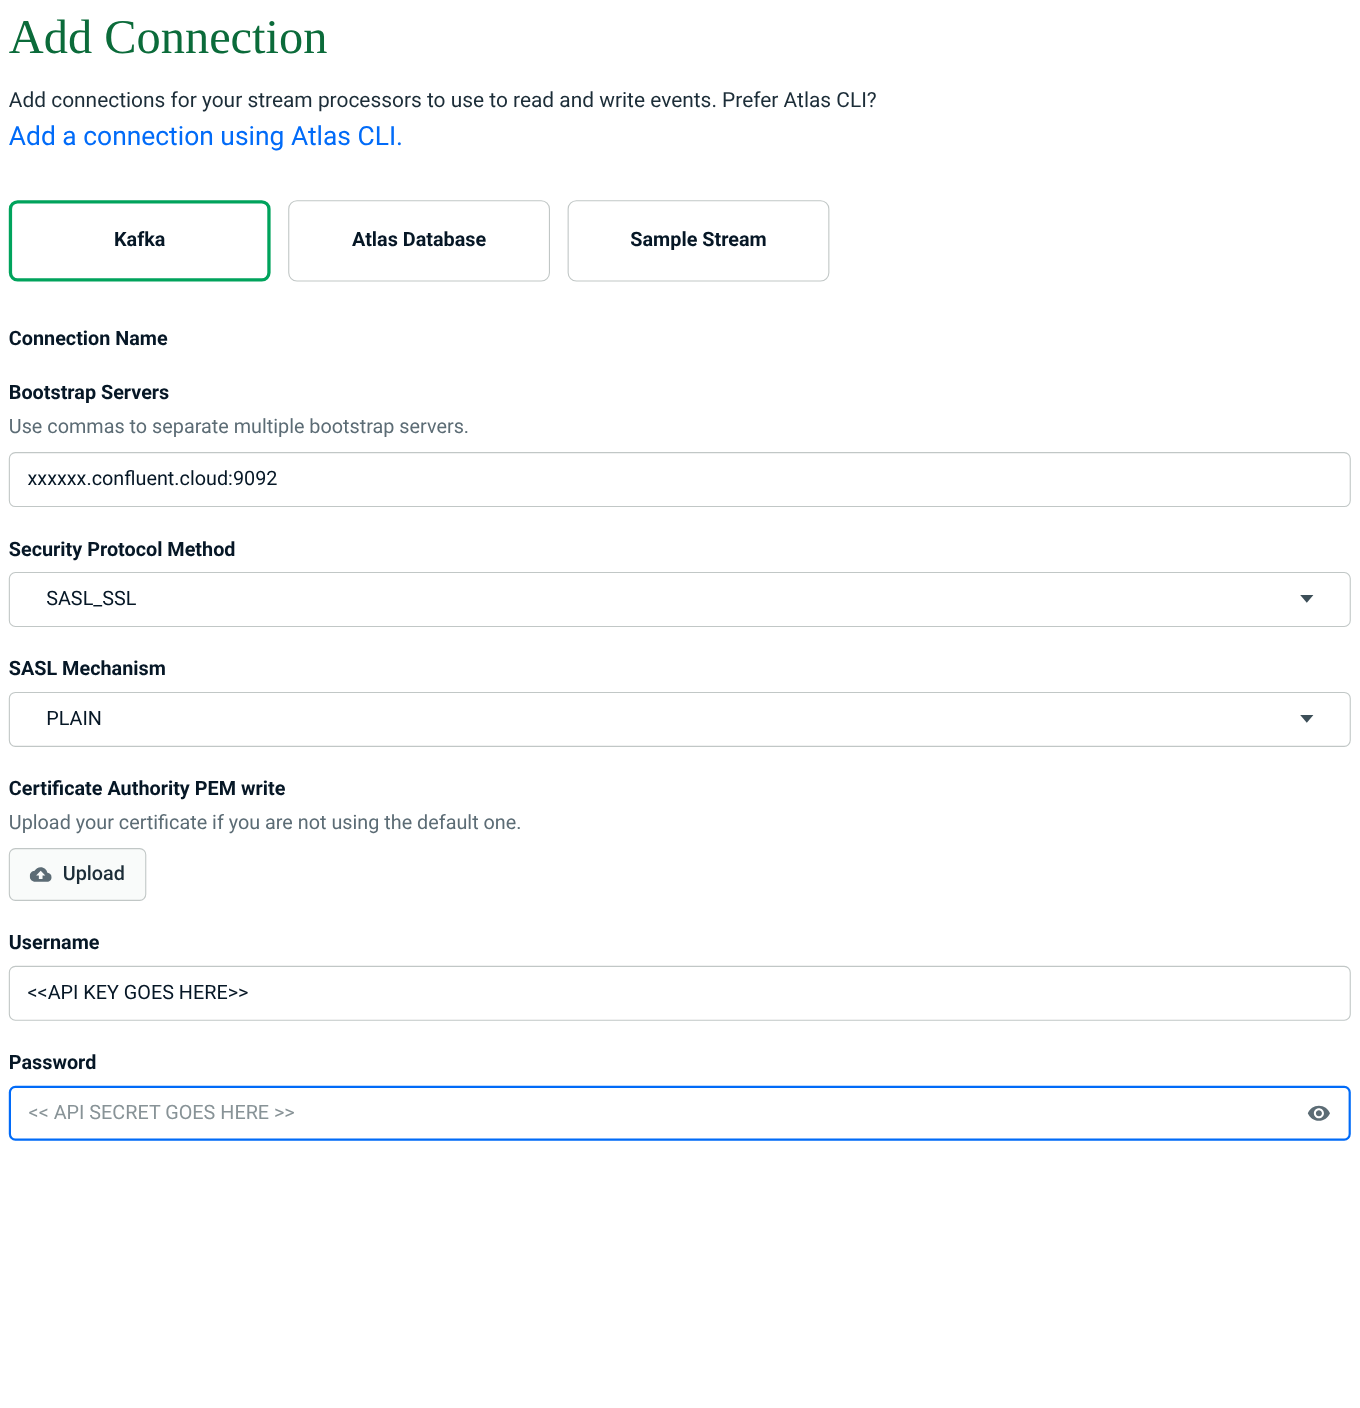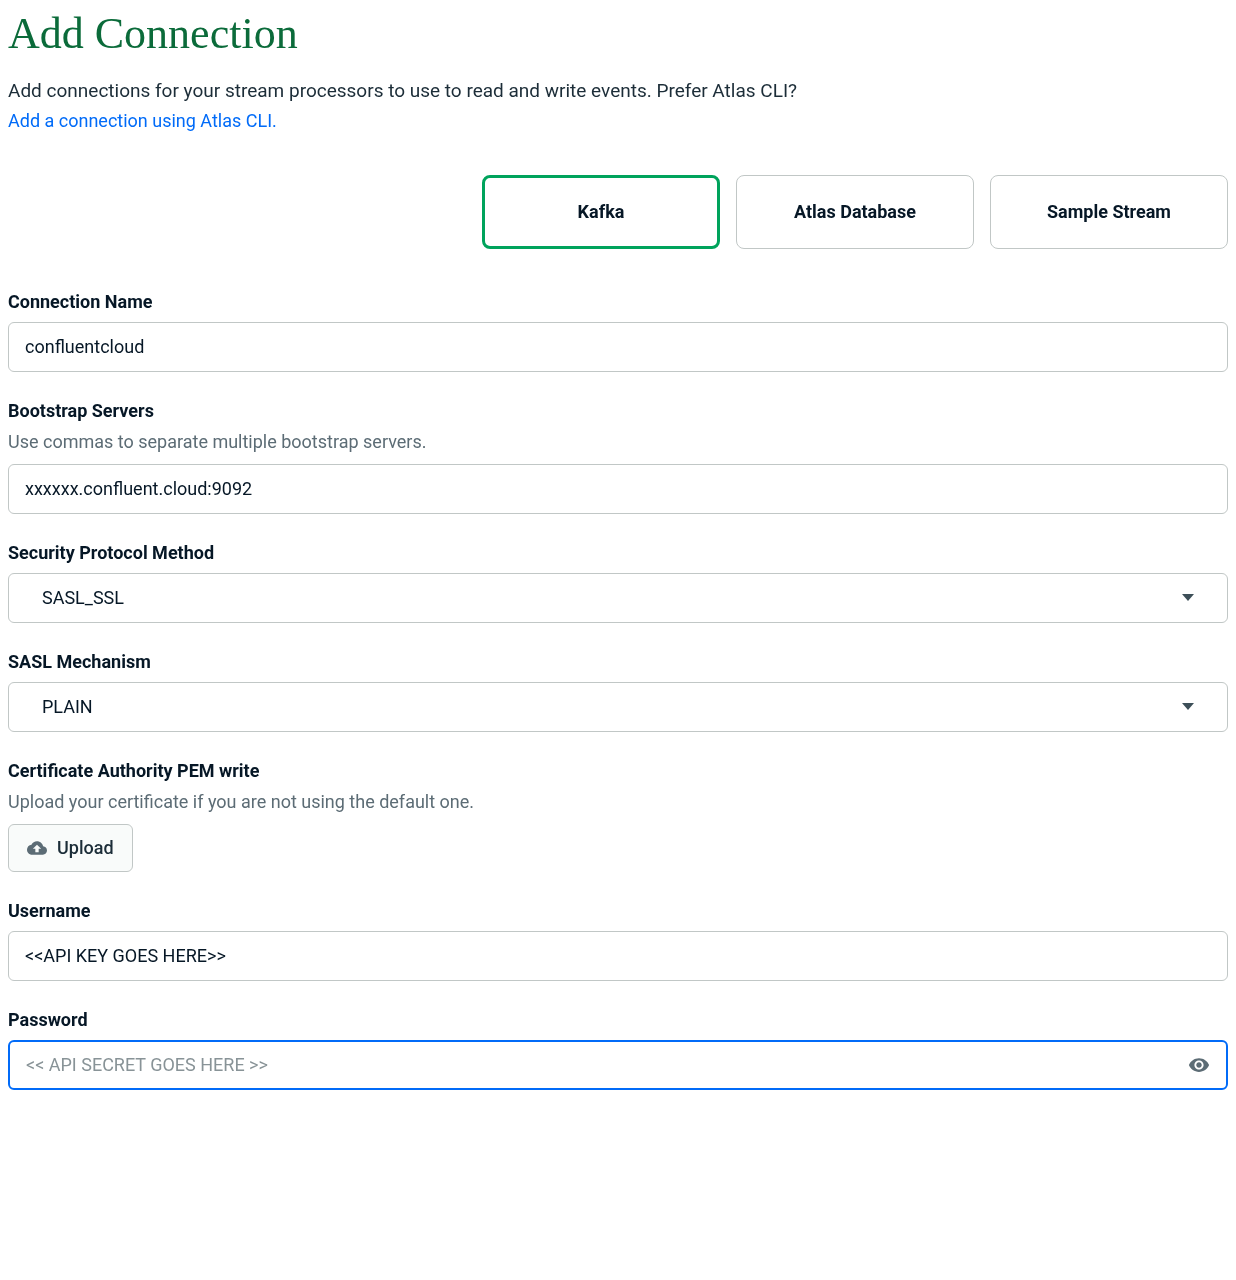--- a/index.html
+++ b/index.html
@@ -23,30 +23,29 @@
     }
     .desc {
       font-size: 19px;
       color: #1c2d38;
       line-height: 1.5;
       margin-bottom: 4px;
     }
     .link {
       color: #016bf8;
       text-decoration: none;
-      font-size: 18px;
+      font-size: 24px;
       cursor: pointer;
       margin-top: 48px;
     }
     .tabs {
       display: flex;
       gap: 16px;
       margin-top: 44px;
       margin-bottom: 42px;
-      justify-content: flex-end;
     }
     .tab {
       width: 238px;
       height: 74px;
       border: 1px solid #c1c7c6;
       border-radius: 8px;
       background: #ffffff;
       display: flex;
       align-items: center;
       justify-content: center;
@@ -166,21 +165,20 @@
 
 <div class="tabs">
   <div class="tab active">Kafka</div>
   <div class="tab">Atlas Database</div>
   <div class="tab">Sample Stream</div>
 </div>
 
 
 <div class="field">
   <label class="label">Connection Name</label>
-  <input type="text" class="input" value="confluentcloud" style="">
 </div>
 
 
 <div class="field">
   <label class="label">Bootstrap Servers</label>
   <div class="hint">Use commas to separate multiple bootstrap servers.</div>
   <input type="text" class="input" value="xxxxxx.confluent.cloud:9092" style="">
 </div>
 
 

